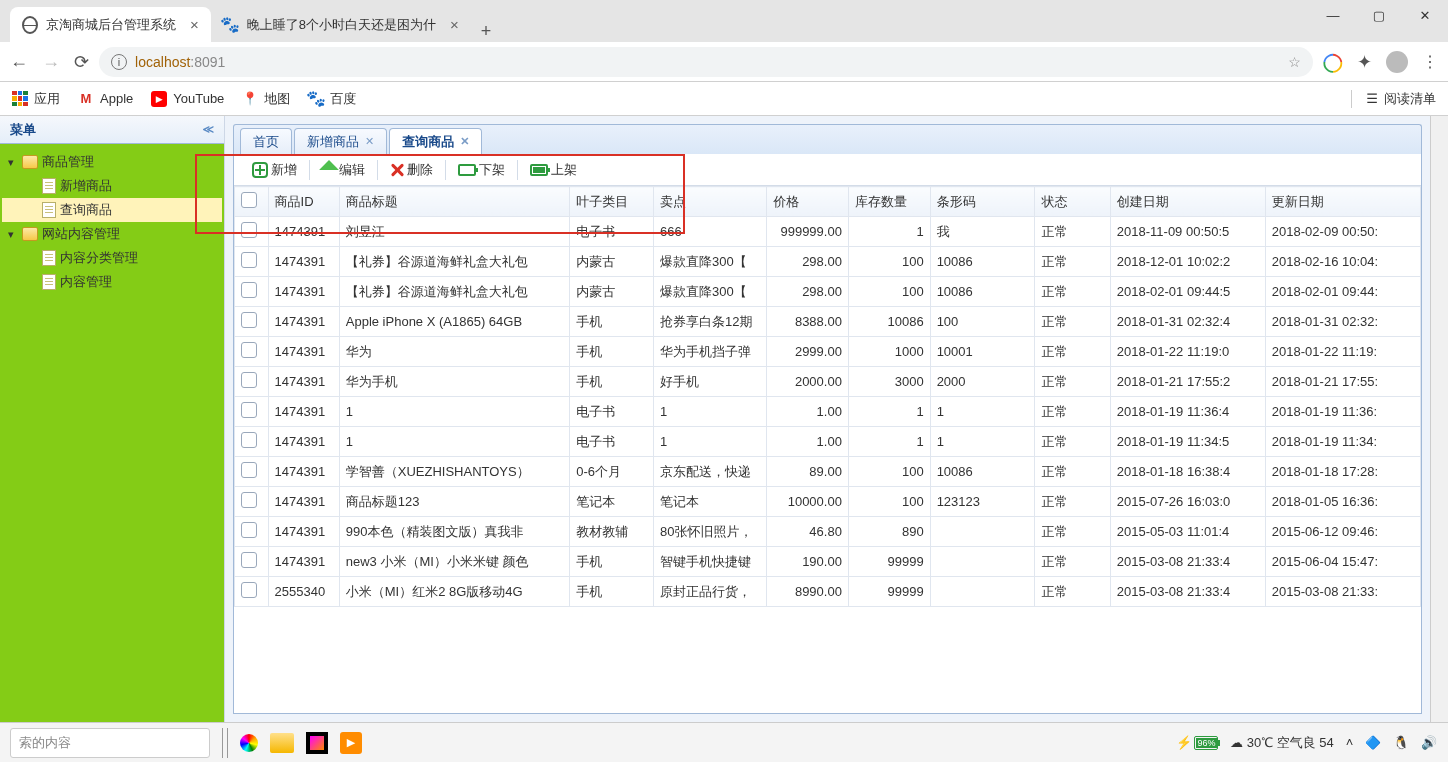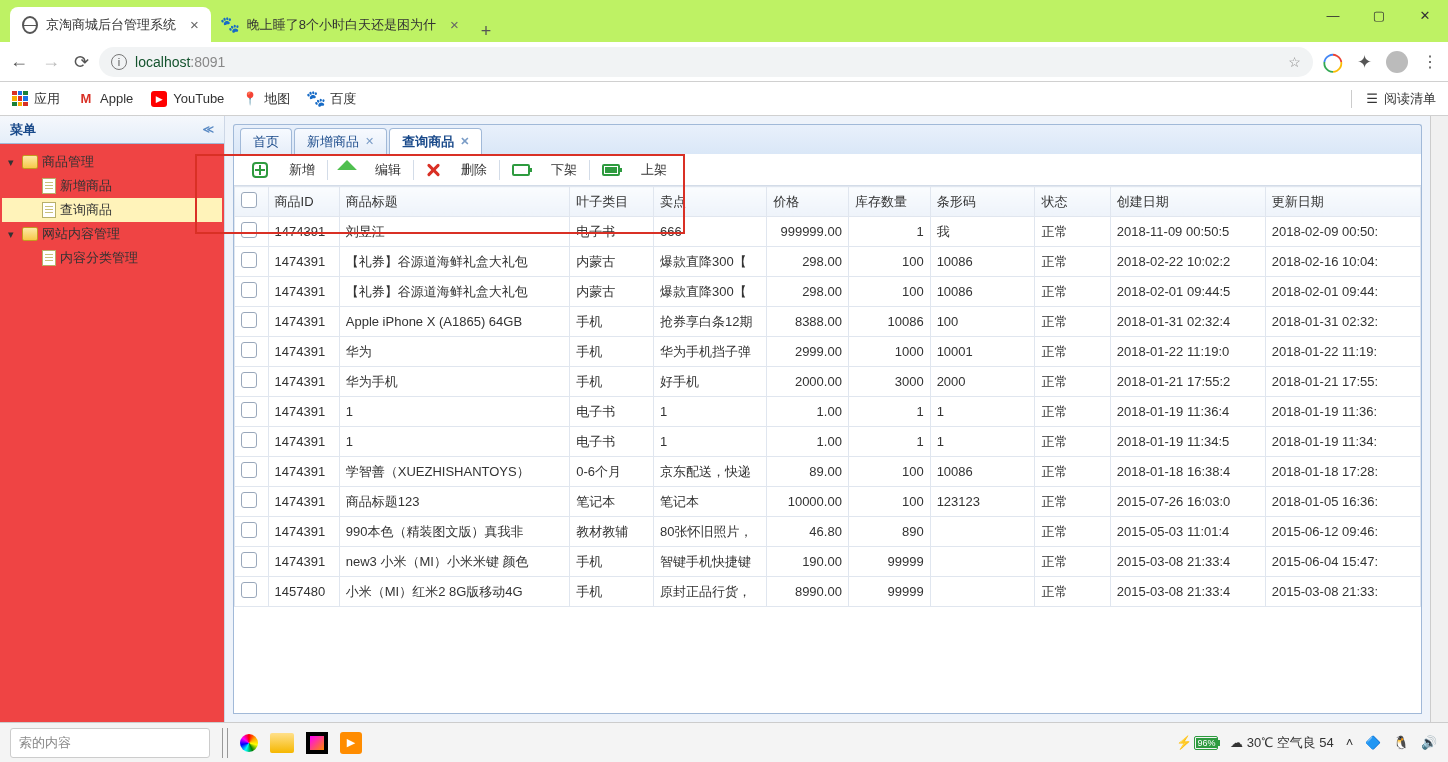--- a/index.html
+++ b/index.html
@@ -1,34 +1,34 @@
 <!DOCTYPE html>
 <html><head>
 <meta charset="utf-8">
 <style>
 * { box-sizing: border-box; margin: 0; padding: 0; }
 body { font-family: Arial, "Microsoft YaHei", sans-serif; font-size: 13px; color: #333; background: #fff; overflow: hidden; }
 
 
 .browser-chrome { display:flex; flex-direction:column; height:762px; width:1448px; }
-.tab-strip { height:42px; background:#bef264; display:flex; align-items:flex-end; padding:5px 10px 0 10px; position:relative; }
+.tab-strip { height:42px; background:#e5e5e5; display:flex; align-items:flex-end; padding:5px 10px 0 10px; position:relative; }
 .tab-item { height:35px; border-radius:8px 8px 0 0; display:flex; align-items:center; padding:0 12px; gap:8px; max-width:260px; cursor:pointer; font-size:13px; }
 .tab-item.active { background:#fff; }
 .tab-item .favicon { width:16px; height:16px; display:flex; align-items:center; justify-content:center; }
 .tab-item .tab-title { white-space:nowrap; overflow:hidden; text-overflow:ellipsis; flex:1; }
 .tab-item .tab-close { font-size:15px; color:#666; margin-left:6px; }
 .new-tab { padding:0 10px; font-size:18px; color:#555; cursor:pointer; }
 .window-ctrls { position:absolute; right:0; top:0; height:42px; display:flex; align-items:flex-start; }
 .window-ctrls span { width:46px; height:30px; display:flex; align-items:center; justify-content:center; cursor:pointer; }
 
 .addr-bar { height:40px; display:flex; align-items:center; padding:0 10px; gap:10px; border-bottom:1px solid #d0d0d0; background:#fff;}
 .nav-btns { display:flex; gap:14px; color:#555; font-size:18px; align-items:center; }
 .url-bar { flex:1; height:30px; border:none; border-radius:15px; background:#f1f3f4; display:flex; align-items:center; padding:0 12px; gap:8px; color:#555; font-size:14px;}
 .url-bar .info-i { width:16px;height:16px;border:1px solid #777;border-radius:50%;display:flex;align-items:center;justify-content:center;font-size:11px;}
-.url-bar .url-text .host { color:#14532d; }
+.url-bar .url-text .host { color:#a16207; }
 .url-bar .url-text .port { color:#888; }
 .ext-icons { display:flex; gap:14px; align-items:center; font-size:16px; color:#555;}
 .ext-icons .avatar-circle{width:22px;height:22px;background:#bbb;border-radius:50%;}
 
 .bookmarks { height:34px; display:flex; align-items:center; padding:0 12px; gap:18px; border-bottom:1px solid #d0d0d0; position:relative;}
 .bookmarks .apps-grid{ width:16px;height:16px; display:grid; grid-template-columns:repeat(3,1fr);grid-template-rows:repeat(3,1fr); gap:1px;}
 .bookmarks .apps-grid span{background:#d93025;}
 .bookmarks .apps-grid span:nth-child(2){background:#1a73e8;}
 .bookmarks .apps-grid span:nth-child(3){background:#188038;}
 .bookmarks .apps-grid span:nth-child(4){background:#f9ab00;}
@@ -36,21 +36,21 @@
 .bookmarks .apps-grid span:nth-child(6){background:#1a73e8;}
 .bookmarks .apps-grid span:nth-child(7){background:#188038;}
 .bookmarks .apps-grid span:nth-child(8){background:#f9ab00;}
 .bookmarks .apps-grid span:nth-child(9){background:#d93025;}
 .bookmarks .bm{display:flex;align-items:center;gap:6px;cursor:pointer;font-size:13px;}
 .bookmarks .bm .ico{width:16px;height:16px;display:flex;align-items:center;justify-content:center;}
 .bookmarks .reading-list{position:absolute;right:12px;border-left:1px solid #ccc;padding-left:14px;display:flex;align-items:center;gap:6px;cursor:pointer;}
 
 
 .app-wrap{ flex:1; display:flex; position:relative; overflow:hidden; }
-.sidebar{ width:225px; border-right:1px solid #cdd7e6; background:#ef4444; display:flex;flex-direction:column;}
+.sidebar{ width:225px; border-right:1px solid #cdd7e6; background:#84cc16; display:flex;flex-direction:column;}
 .sidebar-head{ height:28px; background:linear-gradient(#f5f8fc,#e5eef9); border-bottom:1px solid #a1b9d8; display:flex;align-items:center;justify-content:space-between;padding:0 10px; color:#1a4a8a; font-weight:bold;}
 .sidebar-body{ padding:6px 2px;}
 .tree-node{ display:flex;align-items:center;height:24px;cursor:pointer;padding:0 6px;gap:4px;}
 .tree-node.lvl1{ padding-left:6px;}
 .tree-node.lvl2{ padding-left:40px;}
 .tree-node.selected{ background:#fff3ba; }
 .tree-arrow{width:10px;font-size:11px;color:#333;}
 .folder-ico{ width:16px;height:14px;background:linear-gradient(#fde9a6,#f7c948);border:1px solid #c49a1f;border-radius:2px;}
 .doc-ico{ width:14px;height:16px;background:#fff;border:1px solid #b8b06a;position:relative;}
 .doc-ico::before{content:"";position:absolute;left:2px;right:2px;top:3px;height:1px;background:#c9c07a;box-shadow:0 3px 0 #c9c07a,0 6px 0 #c9c07a;}
@@ -59,21 +59,21 @@
 .app-tabs{ height:30px; display:flex;align-items:flex-end; padding:0 6px; border-bottom:1px solid #a1b9d8; background:linear-gradient(#e8f0fb,#dae7f7);gap:2px;margin:8px 8px 0 8px;border:1px solid #a1b9d8;border-bottom:none;border-radius:3px 3px 0 0;}
 .app-tab{ height:26px; padding:0 12px; display:flex;align-items:center;gap:6px; border:1px solid #a1b9d8; border-bottom:none; border-radius:4px 4px 0 0; background:linear-gradient(#f7faff,#e6eef9); cursor:pointer; color:#1a4a8a;}
 .app-tab.active{ background:#fff; font-weight:bold;}
 .app-tab .tab-x{ color:#7a9cc6; font-size:11px;}
 
 .content-area{ margin:0 8px 8px 8px; border:1px solid #a1b9d8; border-top:none; background:#fff; flex:1; display:flex;flex-direction:column; overflow:hidden;}
 .highlight-box{border:2px solid #d93025;}
 .panel-head{ height:30px; background:linear-gradient(#f0f5fc,#dfeaf7); border-bottom:1px solid #a1b9d8; display:flex;align-items:center;justify-content:space-between;padding:0 10px; color:#1a4a8a; font-weight:bold;}
 .panel-head .collapse-btn{ width:16px;height:16px;background:#dfeaf7;border:1px solid #a1b9d8;border-radius:3px;display:flex;align-items:center;justify-content:center;cursor:pointer;}
 .toolbar{ height:32px; display:flex;align-items:center; padding:0 8px; gap:0; border-bottom:1px solid #d3dce8;}
-.tb-btn{ display:flex;align-items:center;gap:21px;padding:0 10px;height:32px;cursor:pointer;color:#333;}
+.tb-btn{ display:flex;align-items:center;gap:3px;padding:0 10px;height:32px;cursor:pointer;color:#333;}
 .tb-sep{ width:1px;height:20px;background:#d3dce8;margin:0 2px;}
 .icon-add{width:16px;height:16px;border:2px solid #2e9b3f;border-radius:4px;position:relative;}
 .icon-add::before{content:"";position:absolute;left:5px;top:1px;width:2px;height:10px;background:#2e9b3f;}
 .icon-add::after{content:"";position:absolute;left:1px;top:5px;width:10px;height:2px;background:#2e9b3f;}
 .icon-edit{width:14px;height:14px;background:linear-gradient(135deg,#4fbf4f 50%, transparent 50%);transform:rotate(45deg);}
 .icon-del{width:14px;height:14px;position:relative;}
 .icon-del::before,.icon-del::after{content:"";position:absolute;left:6px;top:-1px;width:3px;height:16px;background:#d93025;border-radius:2px;}
 .icon-del::before{transform:rotate(45deg);} .icon-del::after{transform:rotate(-45deg);}
 .icon-bat{width:18px;height:12px;border:2px solid #2e9b3f;border-radius:2px;position:relative;}
 .icon-bat::after{content:"";position:absolute;right:-4px;top:2px;width:2px;height:4px;background:#2e9b3f;}
@@ -207,20 +207,24 @@
             <span>查询商品</span>
           </div>
         <div class="tree-node lvl1">
             <span class="tree-arrow">▾</span>
             <span class="folder-ico"></span>
             <span>网站内容管理</span>
           </div>
         <div class="tree-node lvl2">
             <span class="doc-ico"></span>
             <span>内容分类管理</span>
+          </div>
+        <div class="tree-node lvl2">
+            <span class="doc-ico"></span>
+            <span>内容管理</span>
           </div>
       </div>
     </div>
 
     <div class="main-pane">
       <div class="app-tabs">
         <div class="app-tab">
             <span>首页</span>
           </div>
         <div class="app-tab">
@@ -309,21 +313,21 @@
                 <tr>
                   <td class="center"><span class="chk"></span></td>
                   <td>1474391</td>
                   <td>【礼券】谷源道海鲜礼盒大礼包</td>
                   <td class="center">内蒙古</td>
                   <td>爆款直降300【</td>
                   <td class="num">298.00</td>
                   <td class="num">100</td>
                   <td>10086</td>
                   <td class="center">正常</td>
-                  <td>2018-02-22 10:02:2</td>
+                  <td>2018-12-01 10:02:2</td>
                   <td>2018-02-16 10:04:</td>
                 </tr>
                 <tr>
                   <td class="center"><span class="chk"></span></td>
                   <td>1474391</td>
                   <td>【礼券】谷源道海鲜礼盒大礼包</td>
                   <td class="center">内蒙古</td>
                   <td>爆款直降300【</td>
                   <td class="num">298.00</td>
                   <td class="num">100</td>
@@ -444,21 +448,21 @@
                   <td>智键手机快捷键</td>
                   <td class="num">190.00</td>
                   <td class="num">99999</td>
                   <td></td>
                   <td class="center">正常</td>
                   <td>2015-03-08 21:33:4</td>
                   <td>2015-06-04 15:47:</td>
                 </tr>
                 <tr>
                   <td class="center"><span class="chk"></span></td>
-                  <td>1457480</td>
+                  <td>2555340</td>
                   <td>小米（MI）红米2 8G版移动4G</td>
                   <td class="center">手机</td>
                   <td>原封正品行货，</td>
                   <td class="num">8990.00</td>
                   <td class="num">99999</td>
                   <td></td>
                   <td class="center">正常</td>
                   <td>2015-03-08 21:33:4</td>
                   <td>2015-03-08 21:33:</td>
                 </tr>

